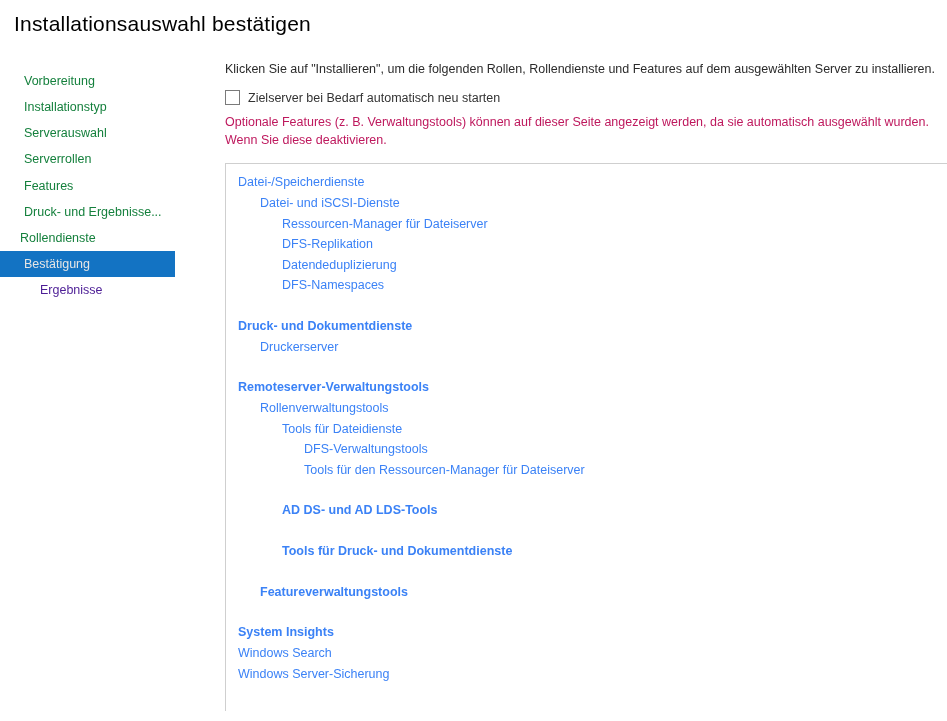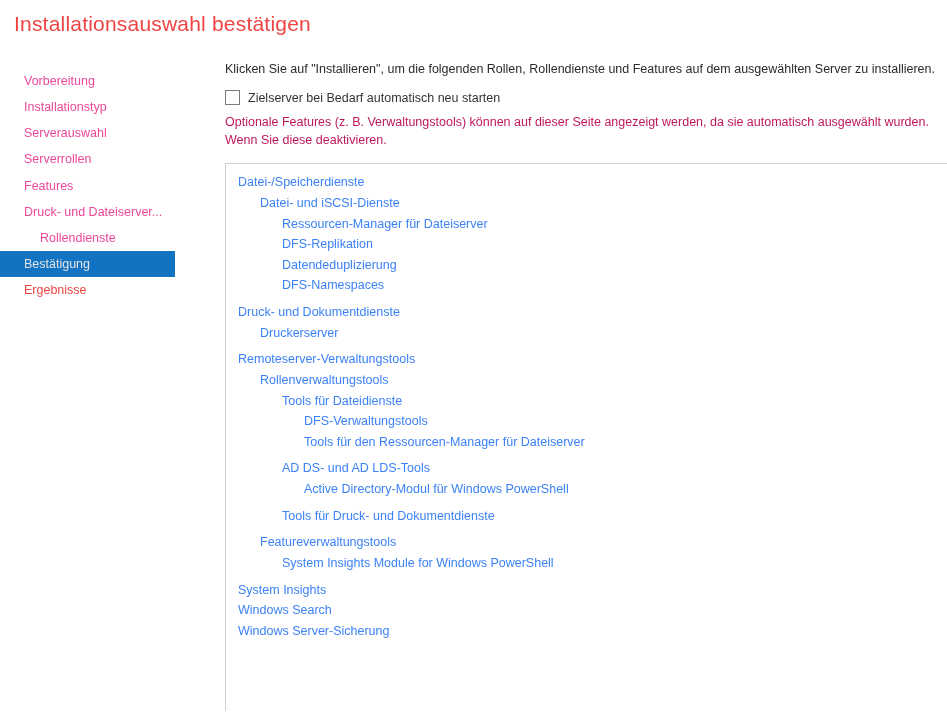--- a/index.html
+++ b/index.html
@@ -9,43 +9,43 @@
       color: #333333;
       font-size: 12.5px;
       width: 947px;
       height: 721px;
       overflow: hidden;
     }
     .window { display: flex; flex-direction: column; height: 100%; }
     .page-title {
       font-size: 21px;
       font-weight: 300;
-      color: #ef4444;
+      color: #000000;
       padding: 12px 0 12px 14px;
       letter-spacing: 0.2px;
     }
     .body-row { display: flex; flex: 1; min-height: 0; }
     .sidebar {
       width: 175px;
       flex: 0 0 175px;
       padding-top: 20px;
     }
     .sidebar-item {
       padding: 4px 0 4px 24px;
       font-size: 12.5px;
-      color: #ec4899;
+      color: #15803d;
       cursor: pointer;
       line-height: 1.45;
     }
-    .sidebar-item.indent { padding-left: 40px; }
+    .sidebar-item.indent { padding-left: 20px; }
     .sidebar-item.selected {
       background: #1373c3;
       color: #e5e5e5;
     }
-    .sidebar-item.disabled { color: #ef4444; cursor: default; }
+    .sidebar-item.disabled { color: #4c1d95; cursor: default; margin-left: 16px; }
     .content {
       flex: 1;
       padding: 14px 0 0 50px;
       display: flex;
       flex-direction: column;
       min-width: 0;
     }
     .intro { color: #2b2b2b; margin-bottom: 14px; }
     .checkbox-row {
       display: flex;
@@ -73,35 +73,35 @@
       flex: 1;
       overflow: auto;
       margin-bottom: 10px;
     }
     .tree-node { line-height: 1.65; color: #3b82f6; }
     .tree-node .label { display: block; }
     .d0 { padding-left: 0; }
     .d1 { padding-left: 22px; }
     .d2 { padding-left: 44px; }
     .d3 { padding-left: 66px; }
-    .group-gap { margin-top: 6px; }
+    .group-gap { margin-top: 20px; font-weight: bold; }
   </style>
 </head>
 <body>
 
 <div class="window">
   <div class="page-title">Installationsauswahl bestätigen</div>
   <div class="body-row">
     <nav class="sidebar" id="sidebar">
         <div class="sidebar-item">Vorbereitung</div>
         <div class="sidebar-item">Installationstyp</div>
         <div class="sidebar-item">Serverauswahl</div>
         <div class="sidebar-item">Serverrollen</div>
         <div class="sidebar-item">Features</div>
-        <div class="sidebar-item">Druck- und Dateiserver...</div>
+        <div class="sidebar-item">Druck- und Ergebnisse...</div>
         <div class="sidebar-item indent">Rollendienste</div>
         <div class="sidebar-item selected">Bestätigung</div>
         <div class="sidebar-item disabled">Ergebnisse</div>
       </nav>
     <div class="content">
       <div class="intro">Klicken Sie auf "Installieren", um die folgenden Rollen, Rollendienste und Features auf dem ausgewählten Server zu installieren.</div>
       <div class="checkbox-row">
         <span class="checkbox"></span>
         <span>Zielserver bei Bedarf automatisch neu starten</span>
       </div>
@@ -142,31 +142,25 @@
           </div>
           <div class="tree-node d3">
             <span class="label">DFS-Verwaltungstools</span>
           </div>
           <div class="tree-node d3">
             <span class="label">Tools für den Ressourcen-Manager für Dateiserver</span>
           </div>
           <div class="tree-node d2 group-gap">
             <span class="label">AD DS- und AD LDS-Tools</span>
           </div>
-          <div class="tree-node d3">
-            <span class="label">Active Directory-Modul für Windows PowerShell</span>
-          </div>
           <div class="tree-node d2 group-gap">
             <span class="label">Tools für Druck- und Dokumentdienste</span>
           </div>
           <div class="tree-node d1 group-gap">
             <span class="label">Featureverwaltungstools</span>
-          </div>
-          <div class="tree-node d2">
-            <span class="label">System Insights Module for Windows PowerShell</span>
           </div>
           <div class="tree-node d0 group-gap">
             <span class="label">System Insights</span>
           </div>
           <div class="tree-node d0">
             <span class="label">Windows Search</span>
           </div>
           <div class="tree-node d0">
             <span class="label">Windows Server-Sicherung</span>
           </div>

